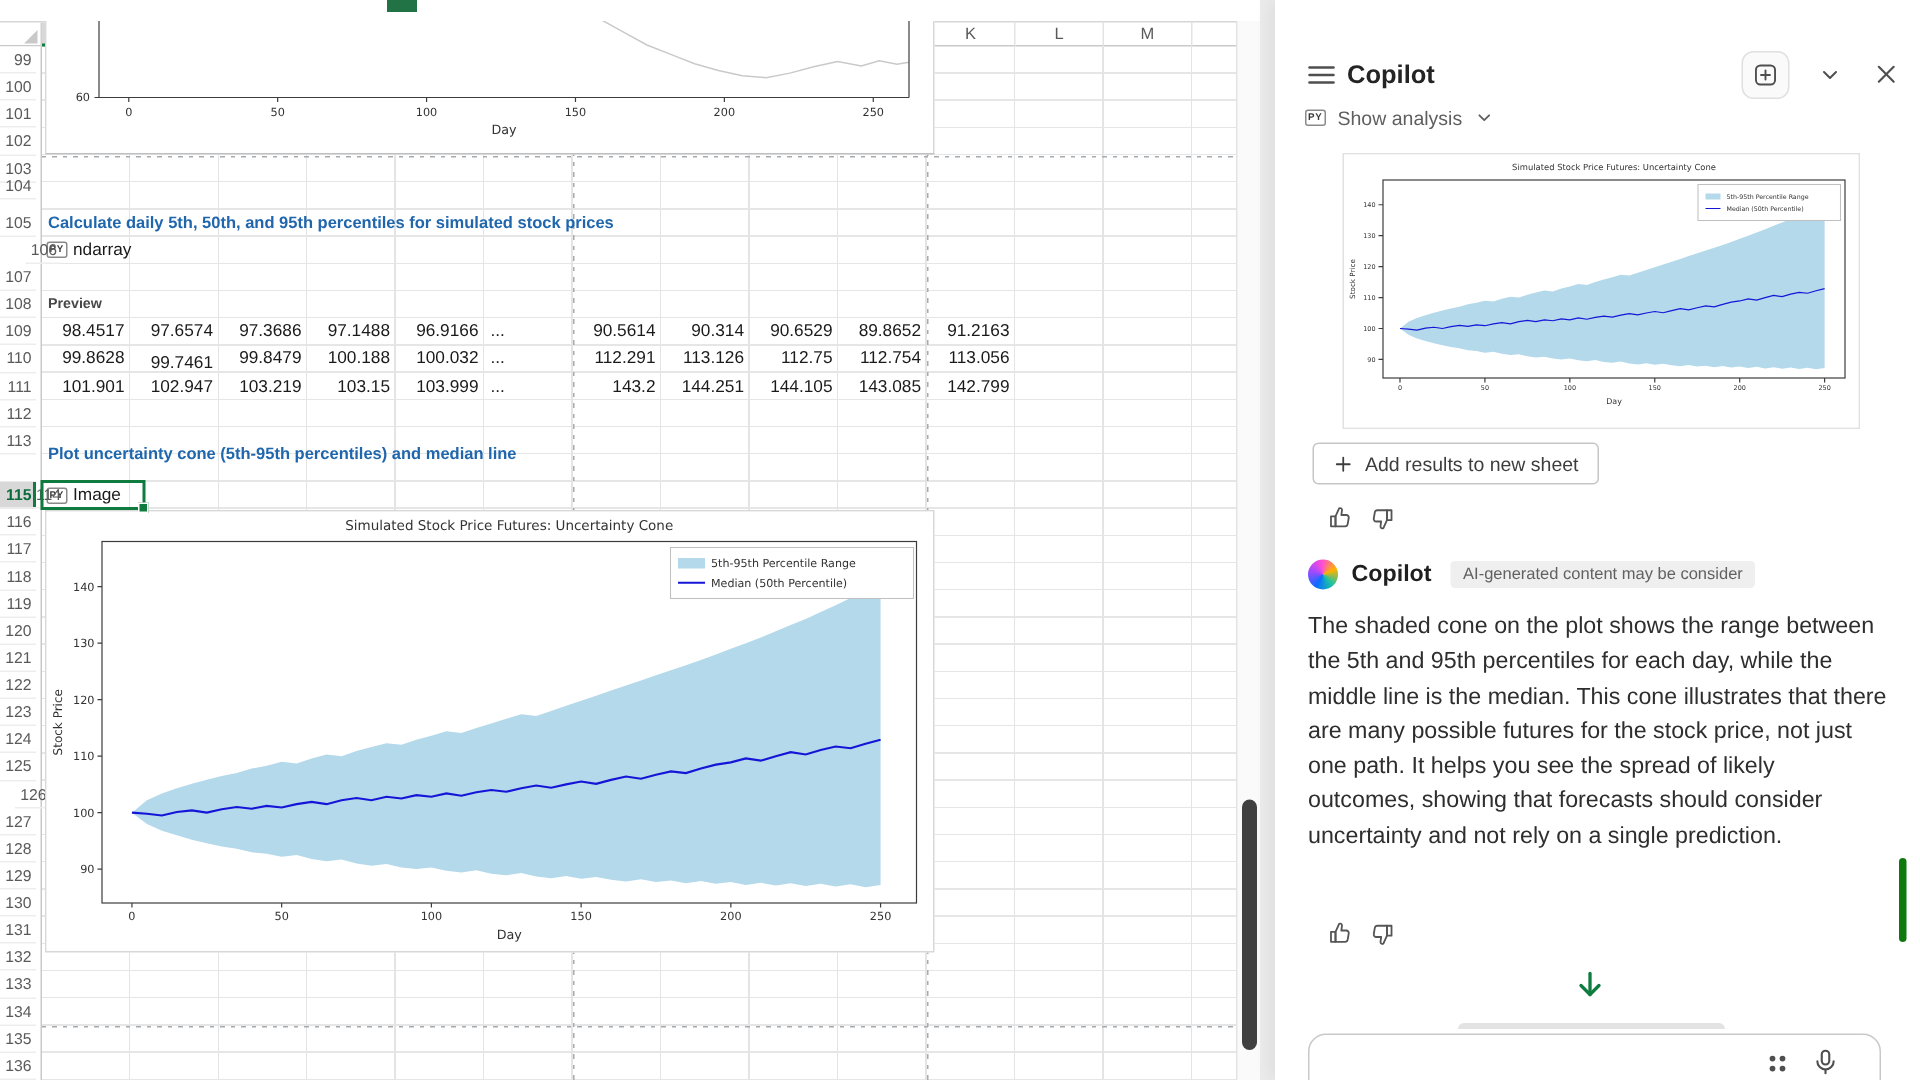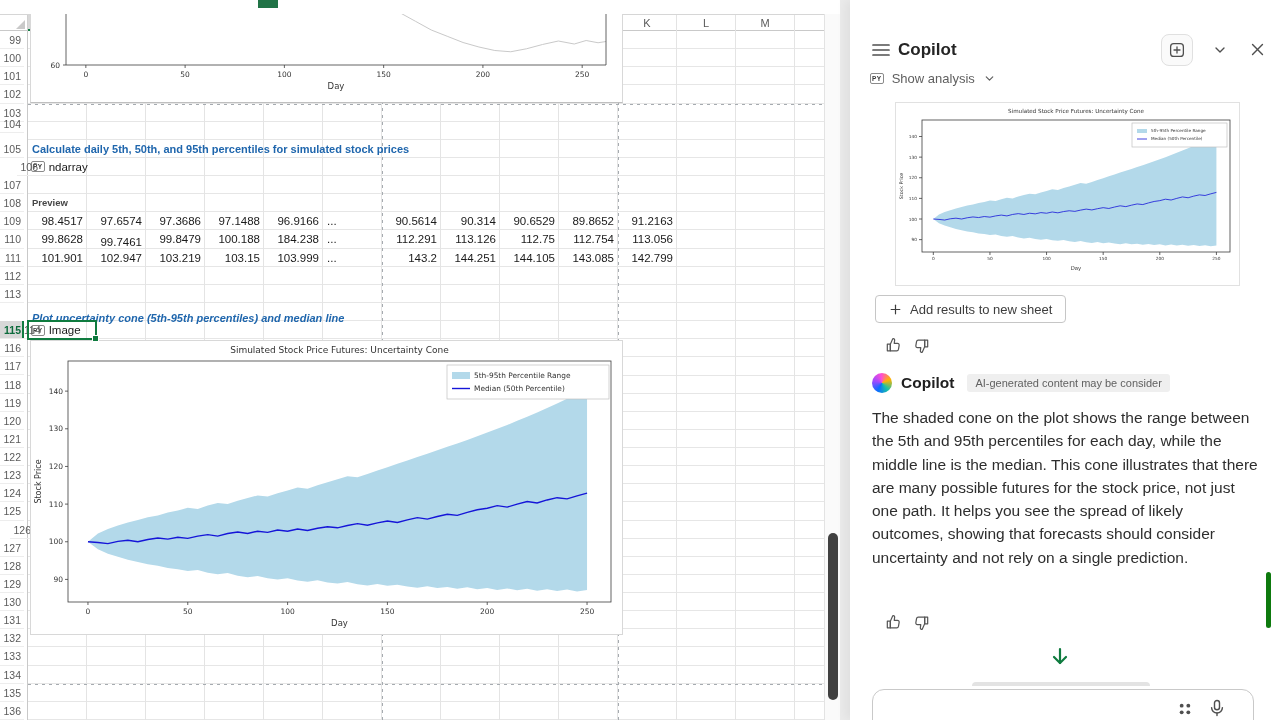--- a/index.html
+++ b/index.html
@@ -222,21 +222,21 @@
         <rect x="416" y="24" width="162" height="34" fill="#fff" stroke="#c0c0c0" stroke-width="0.7"></rect>
         <rect x="421" y="31" width="18" height="7" fill="#b3d9ea"></rect>
         <text x="443" y="37.09" font-size="7.4">5th-95th Percentile Range</text>
         <line x1="421" y1="47.5" x2="439" y2="47.5" stroke="#1515d8" stroke-width="1.4"></line>
         <text x="443" y="50.09" font-size="7.4">Median (50th Percentile)</text>
       </svg>
   </div>
 
   <div id="cells-layer">
       <div class="note-cell" style="top: 139.789px; height: 18.1316px; line-height: 18.1316px;">Calculate daily 5th, 50th, and 95th percentiles for simulated stock prices</div>
-      <div class="note-cell" style="top: 309px; height: 18.1316px; line-height: 18.1316px; font-style: italic;">Plot uncertainty cone (5th-95th percentiles) and median line</div>
+      <div class="note-cell" style="top: 294px; height: 18.1316px; line-height: 18.1316px;">Plot uncertainty cone (5th-95th percentiles) and median line</div>
       <div class="py-cell" style="top: 157.921px; height: 18.1316px;">
         <span class="py-badge">PY</span>
         <span class="py-label">ndarray</span>
       </div>
       <div class="py-cell" style="top: 321.105px; height: 18.1316px;">
         <span class="py-badge">PY</span>
         <span class="py-label">Image</span>
       </div>
       <div id="sel-box" style="left: 27px; top: 320.105px; width: 70px; height: 20.1316px;">
         <div id="sel-handle"></div>
@@ -250,21 +250,21 @@
       <div class="ellipsis-cell" style="left: 327px; top: 212.316px; height: 18.1316px; line-height: 18.1316px;">...</div>
       <div class="num-cell" style="left: 382px; width: 55px; top: 212.316px; height: 18.1316px; line-height: 18.1316px;">90.5614</div>
       <div class="num-cell" style="left: 441px; width: 55px; top: 212.316px; height: 18.1316px; line-height: 18.1316px;">90.314</div>
       <div class="num-cell" style="left: 500px; width: 55px; top: 212.316px; height: 18.1316px; line-height: 18.1316px;">90.6529</div>
       <div class="num-cell" style="left: 559px; width: 55px; top: 212.316px; height: 18.1316px; line-height: 18.1316px;">89.8652</div>
       <div class="num-cell" style="left: 618px; width: 55px; top: 212.316px; height: 18.1316px; line-height: 18.1316px;">91.2163</div>
       <div class="num-cell" style="left: 28px; width: 55px; top: 230.447px; height: 18.1316px; line-height: 18.1316px;">99.8628</div>
       <div class="num-cell" style="left: 87px; width: 55px; top: 233px; height: 18.1316px; line-height: 18.1316px;">99.7461</div>
       <div class="num-cell" style="left: 146px; width: 55px; top: 230.447px; height: 18.1316px; line-height: 18.1316px;">99.8479</div>
       <div class="num-cell" style="left: 205px; width: 55px; top: 230.447px; height: 18.1316px; line-height: 18.1316px;">100.188</div>
-      <div class="num-cell" style="left: 264px; width: 55px; top: 230.447px; height: 18.1316px; line-height: 18.1316px;">184.238</div>
+      <div class="num-cell" style="left: 264px; width: 55px; top: 230.447px; height: 18.1316px; line-height: 18.1316px;">100.032</div>
       <div class="ellipsis-cell" style="left: 327px; top: 230.447px; height: 18.1316px; line-height: 18.1316px;">...</div>
       <div class="num-cell" style="left: 382px; width: 55px; top: 230.447px; height: 18.1316px; line-height: 18.1316px;">112.291</div>
       <div class="num-cell" style="left: 441px; width: 55px; top: 230.447px; height: 18.1316px; line-height: 18.1316px;">113.126</div>
       <div class="num-cell" style="left: 500px; width: 55px; top: 230.447px; height: 18.1316px; line-height: 18.1316px;">112.75</div>
       <div class="num-cell" style="left: 559px; width: 55px; top: 230.447px; height: 18.1316px; line-height: 18.1316px;">112.754</div>
       <div class="num-cell" style="left: 618px; width: 55px; top: 230.447px; height: 18.1316px; line-height: 18.1316px;">113.056</div>
       <div class="num-cell" style="left: 28px; width: 55px; top: 248.579px; height: 18.1316px; line-height: 18.1316px;">101.901</div>
       <div class="num-cell" style="left: 87px; width: 55px; top: 248.579px; height: 18.1316px; line-height: 18.1316px;">102.947</div>
       <div class="num-cell" style="left: 146px; width: 55px; top: 248.579px; height: 18.1316px; line-height: 18.1316px;">103.219</div>
       <div class="num-cell" style="left: 205px; width: 55px; top: 248.579px; height: 18.1316px; line-height: 18.1316px;">103.15</div>

